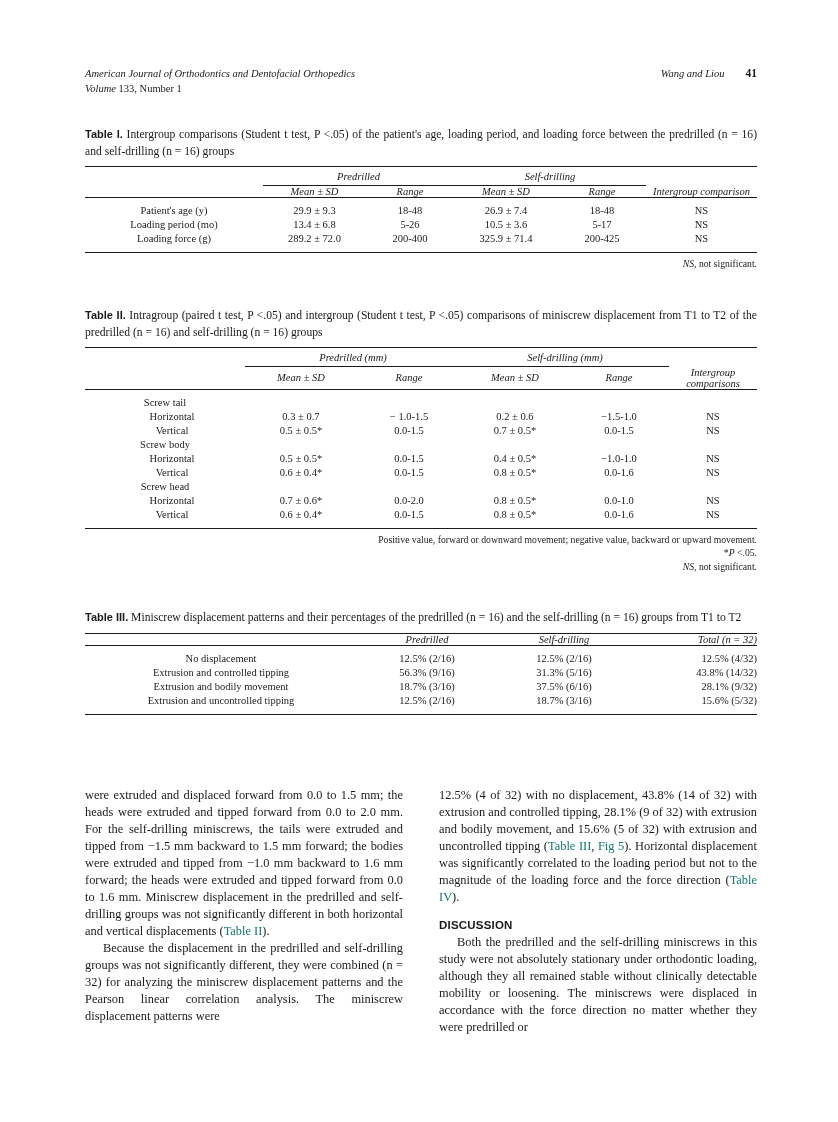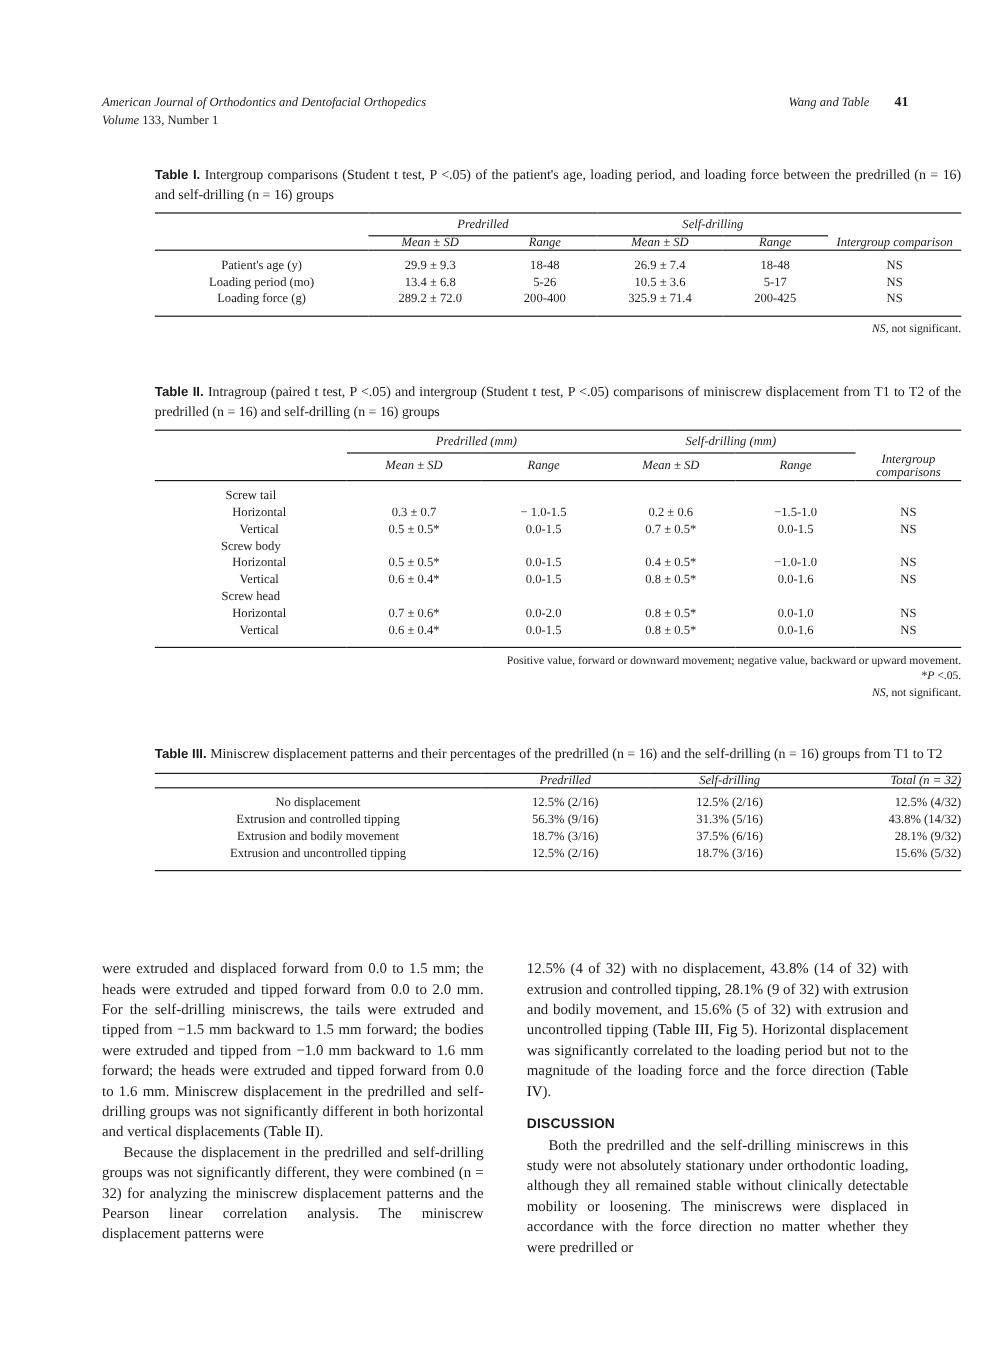--- a/index.html
+++ b/index.html
@@ -7,37 +7,37 @@
   body {
     width: 838px;
     height: 1122px;
     background: #ffffff;
     font-family: "Liberation Serif", "DejaVu Serif", serif;
     color: #1a1a1a;
     position: relative;
     overflow: hidden;
   }
 
-  .page { position: absolute; left: 0; top: 16px; width: 838px; height: 798px; }
+  .page { position: absolute; left: 0; top: 4px; width: 838px; height: 798px; }
 
   
   .runhead {
     position: absolute;
     left: 85px; top: 62px; width: 672px;
     display: flex; justify-content: space-between; align-items: flex-start;
   }
   .runhead-left { font-size: 10.5px; line-height: 15px; }
   .runhead-left .l1 { font-style: italic; }
   .runhead-left .l2 .vol { font-style: italic; }
   .runhead-right { font-size: 10.5px; line-height: 15px; white-space: nowrap; }
   .runhead-right .journal { font-style: italic; }
   .runhead-right .pageno { font-weight: bold; font-style: normal; margin-left: 21px; font-size: 11.5px; }
 
   
-  .tbl-block { position: absolute; left: 85px; width: 672px; margin-left: 44px; }
+  .tbl-block { position: absolute; left: 85px; width: 672px; }
 
   .tbl-caption {
     font-size: 11.6px;
     line-height: 16.5px;
     text-align: justify;
     margin-bottom: 6px;
   }
   .tbl-caption .tnum {
     font-family: "Liberation Sans", "DejaVu Sans", sans-serif;
     font-weight: bold;
@@ -104,37 +104,37 @@
     text-justify: inter-word;
   }
   .col p.ind { text-indent: 18px; }
   .col h2 {
     margin: 13px 0 3px 0;
     font-family: "Liberation Sans", "DejaVu Sans", sans-serif;
     font-weight: bold;
     font-size: 11.5px;
     letter-spacing: 0.2px;
   }
-  .xref { color: #000000; margin-top: 24px; }
+  .xref { color: #0f766e; margin-top: 24px; }
 </style>
 </head>
 <body>
 
 <div class="page">
 
   <div class="runhead">
     <div class="runhead-left">
       <div class="l1">American Journal of Orthodontics and Dentofacial Orthopedics</div>
       <div class="l2">
         <span class="vol">Volume</span>
         <span>133, Number 1</span>
       </div>
     </div>
     <div class="runhead-right">
-      <span class="journal">Wang and Table</span><span class="pageno">41</span>
+      <span class="journal">Wang and Liou</span><span class="pageno">41</span>
     </div>
   </div>
 
   <div class="tbl-block" style="top:122px;">
     <div class="tbl-caption">
       <span class="tnum">Table I.</span>
       <span>Intergroup comparisons (Student t test, P &lt;.05) of the patient's age, loading period, and loading force between the predrilled (n = 16) and self-drilling (n = 16) groups</span>
     </div>
     <table class="sci">
       <colgroup>

